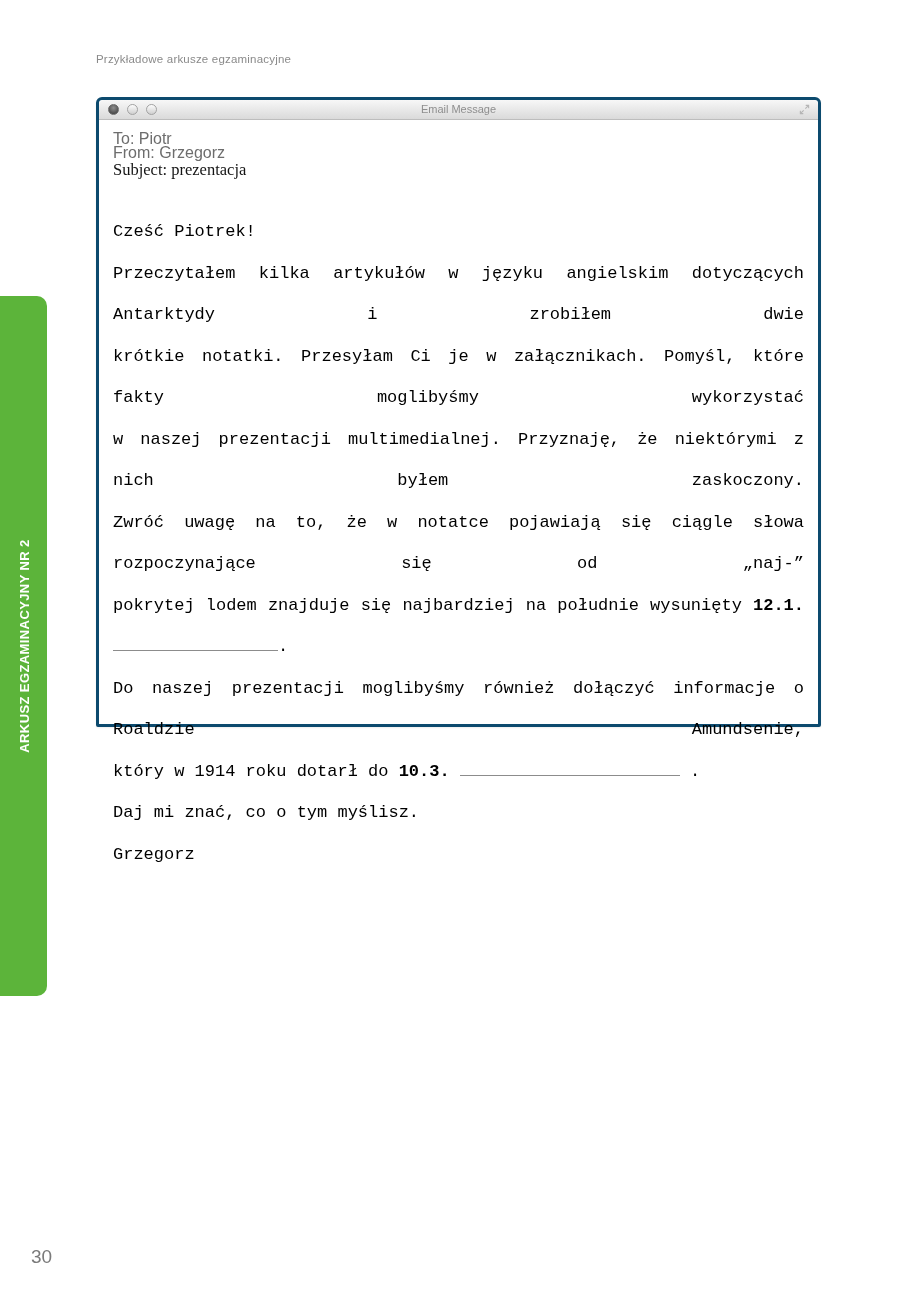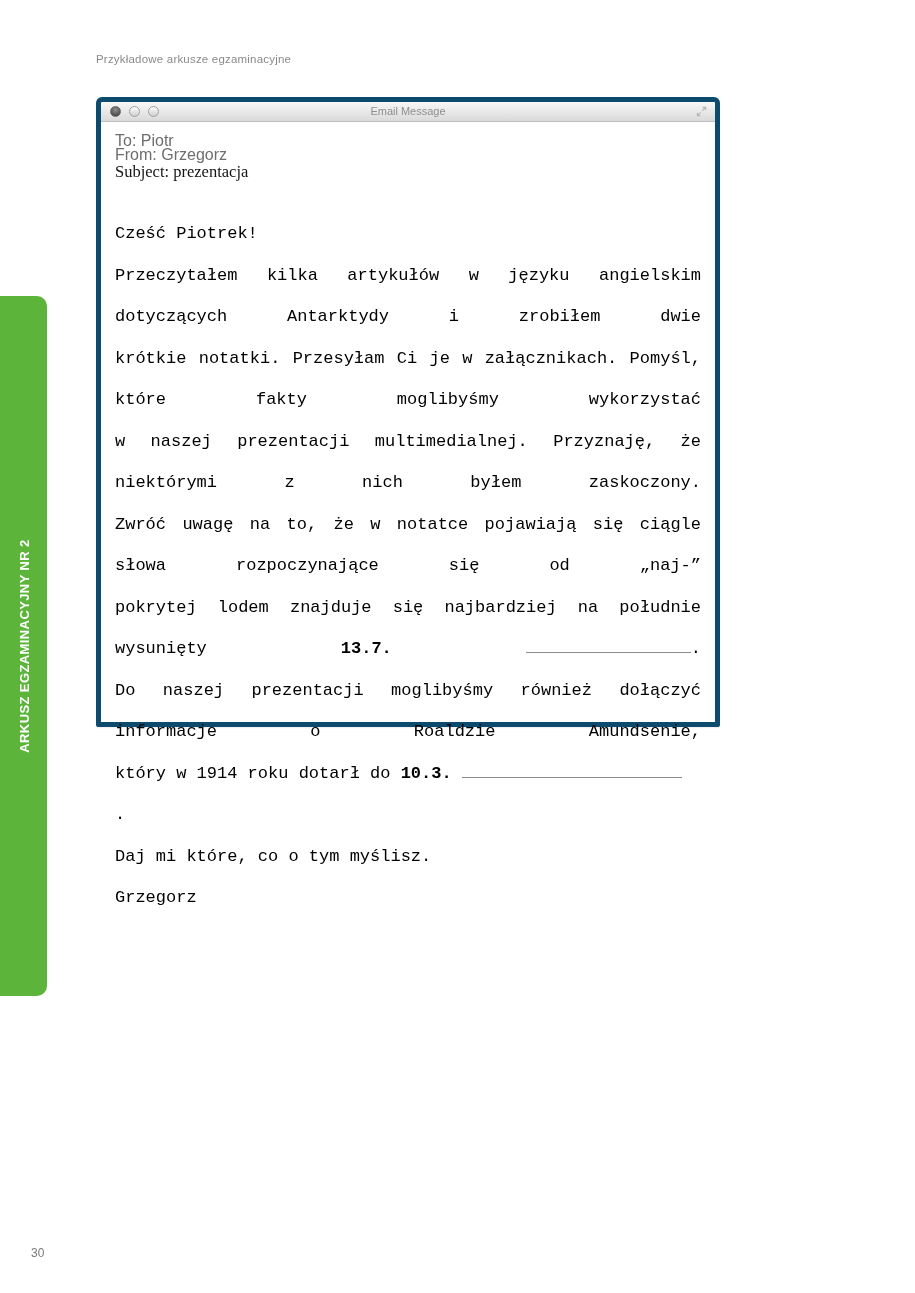--- a/index.html
+++ b/index.html
@@ -12,23 +12,23 @@
   }
 
   .doc-header {
     position: absolute; left: 96px; top: 53px;
     font-size: 11.5px; color: #8a8a8a; letter-spacing: 0.2px; text-align: center;
   }
 
   
   .email-window {
     position: absolute; left: 96px; top: 97px;
-    width: 624px; height: 630px;
+    width: 725px; height: 630px;
     background: #ffffff;
-    border: 5px solid #0c4a6e;
+    border: 3px solid #0c4a6e;
     border-radius: 6px 6px 2px 2px;
     box-shadow: 0 1px 2px rgba(0,0,0,0.07);
     box-sizing: border-box;
   }
   .titlebar {
     height: 19px;
     background: linear-gradient(#f7f7f7, #dadada);
     border-bottom: 1px solid #bdbdbd;
     border-radius: 5px 5px 0 0;
     position: relative;
@@ -94,21 +94,21 @@
   .side-tab-label {
     position: absolute; left: 50%; top: 50%;
     transform: translate(-50%, -50%) rotate(-90deg);
     white-space: nowrap;
     color: #ffffff; font-weight: bold;
     font-size: 13px; letter-spacing: 0.4px;
   }
 
   .page-number {
     position: absolute; left: 31px; top: 1246px;
-    font-size: 12px; color: #7a7a7a;
+    font-size: 19px; color: #7a7a7a;
   }
 </style>
 </head>
 <body>
 
 <div class="doc-header">Przykładowe arkusze egzaminacyjne</div>
 
 <div class="email-window">
   <div class="titlebar">
     <div class="controls">
@@ -133,33 +133,33 @@
       <div>Cześć Piotrek!</div>
 
       <div class="jl">Przeczytałem kilka artykułów w języku angielskim dotyczących Antarktydy i zrobiłem dwie</div>
       <div class="jl">krótkie notatki. Przesyłam Ci je w załącznikach. Pomyśl, które fakty moglibyśmy wykorzystać</div>
       <div class="jl">w naszej prezentacji multimedialnej. Przyznaję, że niektórymi z nich byłem zaskoczony.</div>
       <div class="jl">Zwróć uwagę na to, że w notatce pojawiają się ciągle słowa rozpoczynające się od „naj-”</div>
 
 
       <div class="jl">
         <span>pokrytej lodem znajduje się najbardziej na południe wysunięty</span>
-        <b class="gap-label">13.7.</b>
+        <b class="gap-label">12.1.</b>
         <span class="blank blank-102"></span><span>.</span>
       </div>
 
       <div class="jl">Do naszej prezentacji moglibyśmy również dołączyć informacje o Roaldzie Amundsenie,</div>
 
       <div>
         <span>który w 1914 roku dotarł do</span>
         <b class="gap-label">10.3.</b>
         <span class="blank blank-103"></span><span> .</span>
       </div>
 
-      <div>Daj mi które, co o tym myślisz.</div>
+      <div>Daj mi znać, co o tym myślisz.</div>
       <div>Grzegorz</div>
     </div>
   </div>
 </div>
 
 <div class="side-tab">
   <span class="side-tab-label">ARKUSZ EGZAMINACYJNY NR 2</span>
 </div>
 
 <div class="page-number">30</div>

